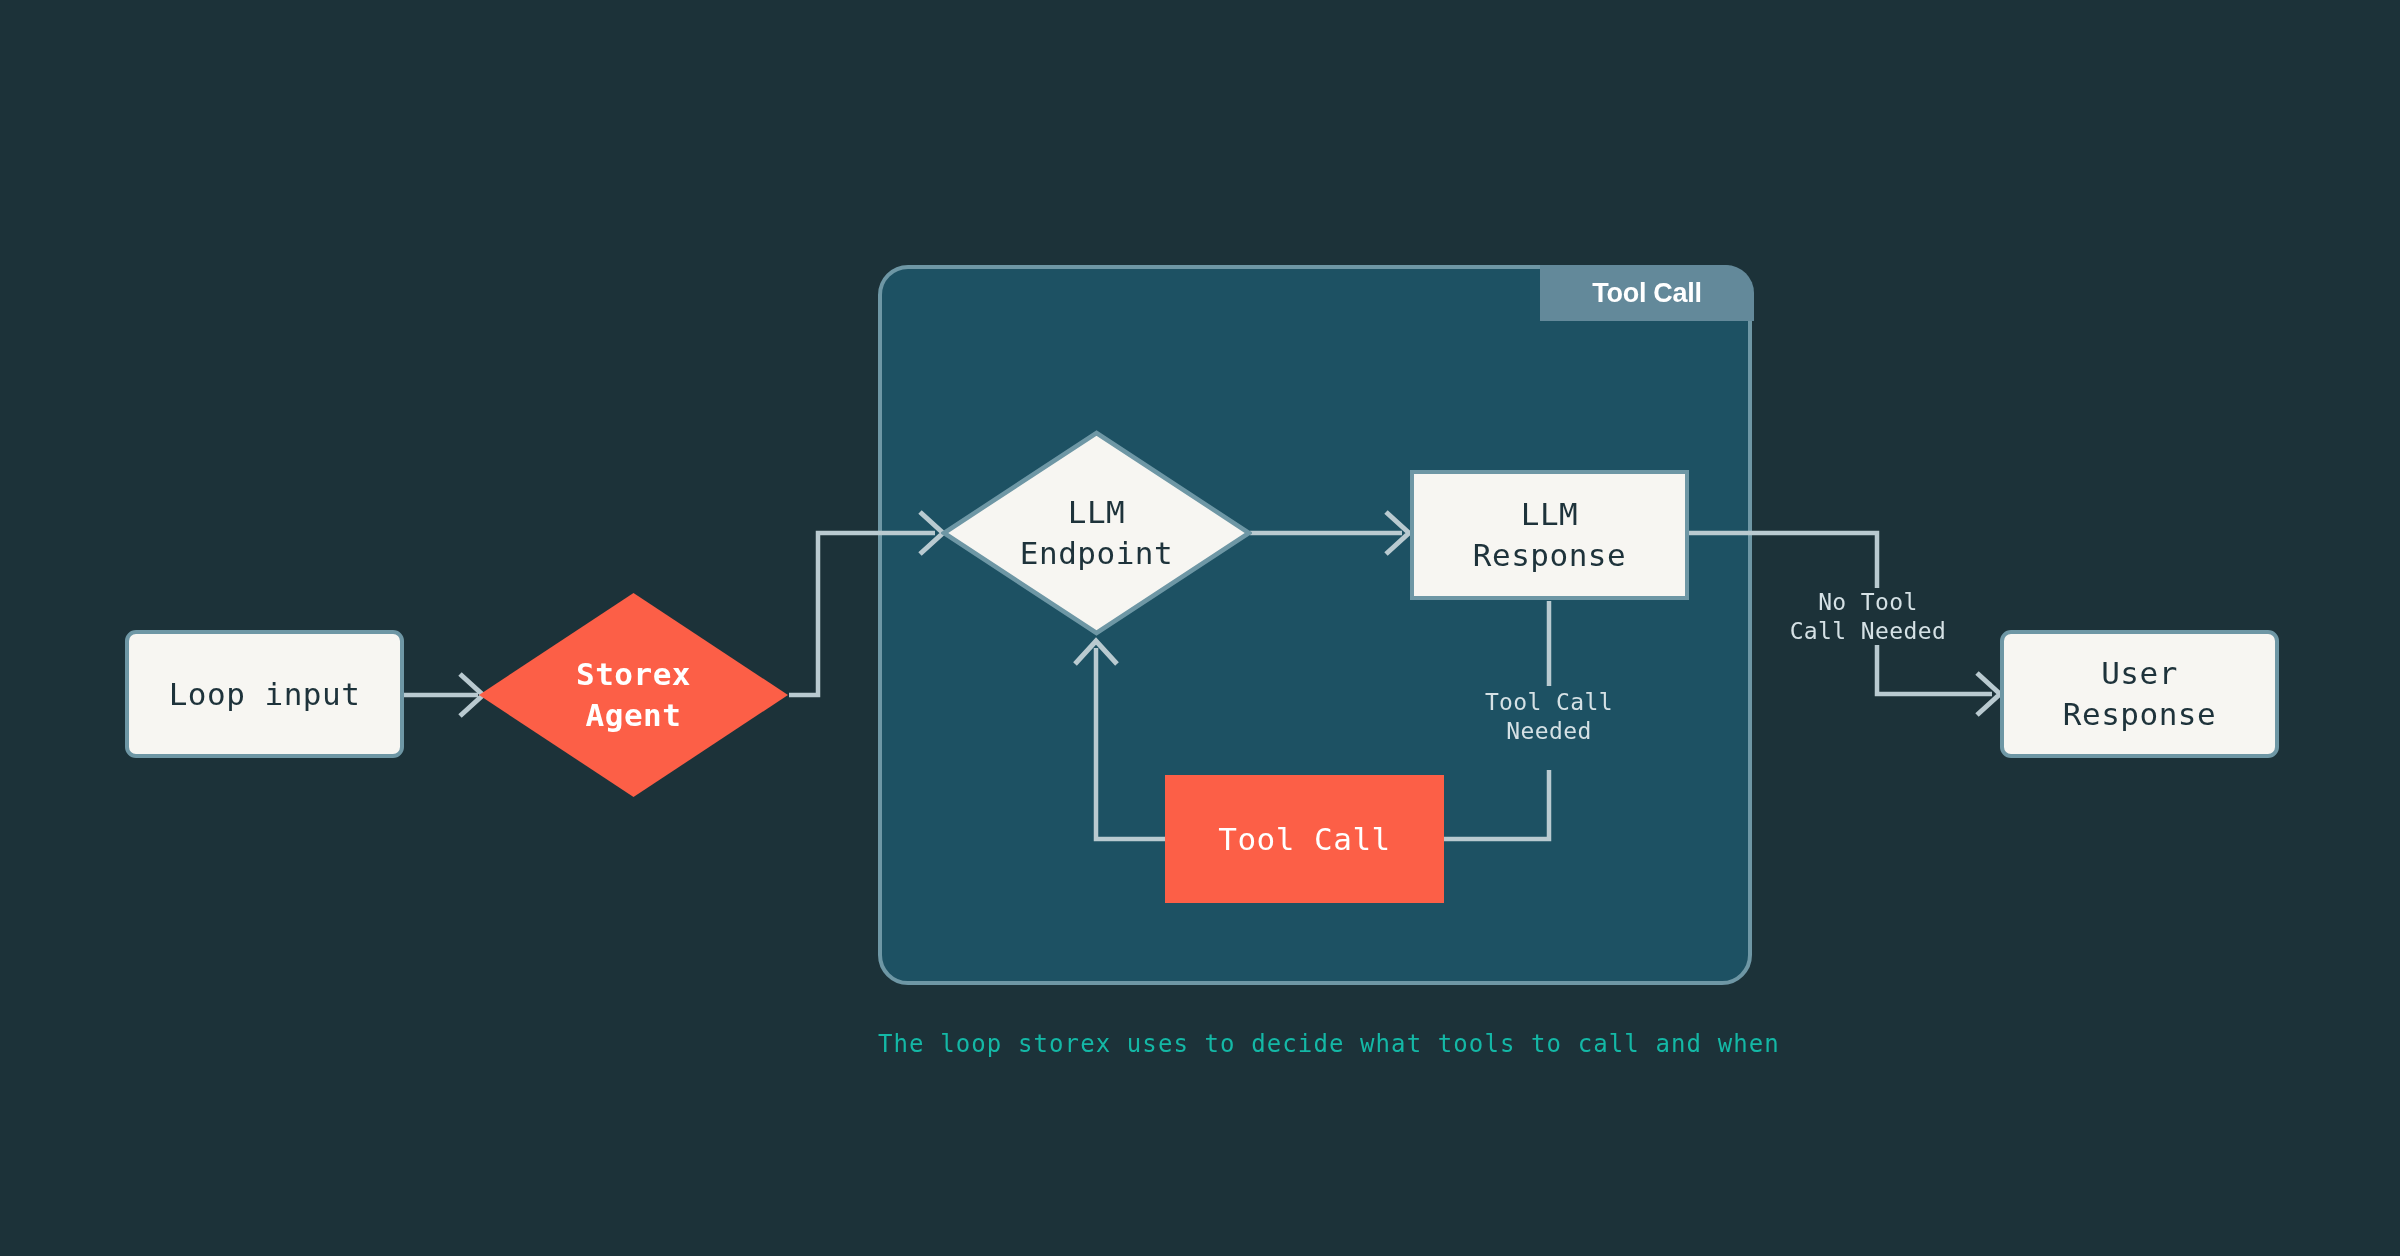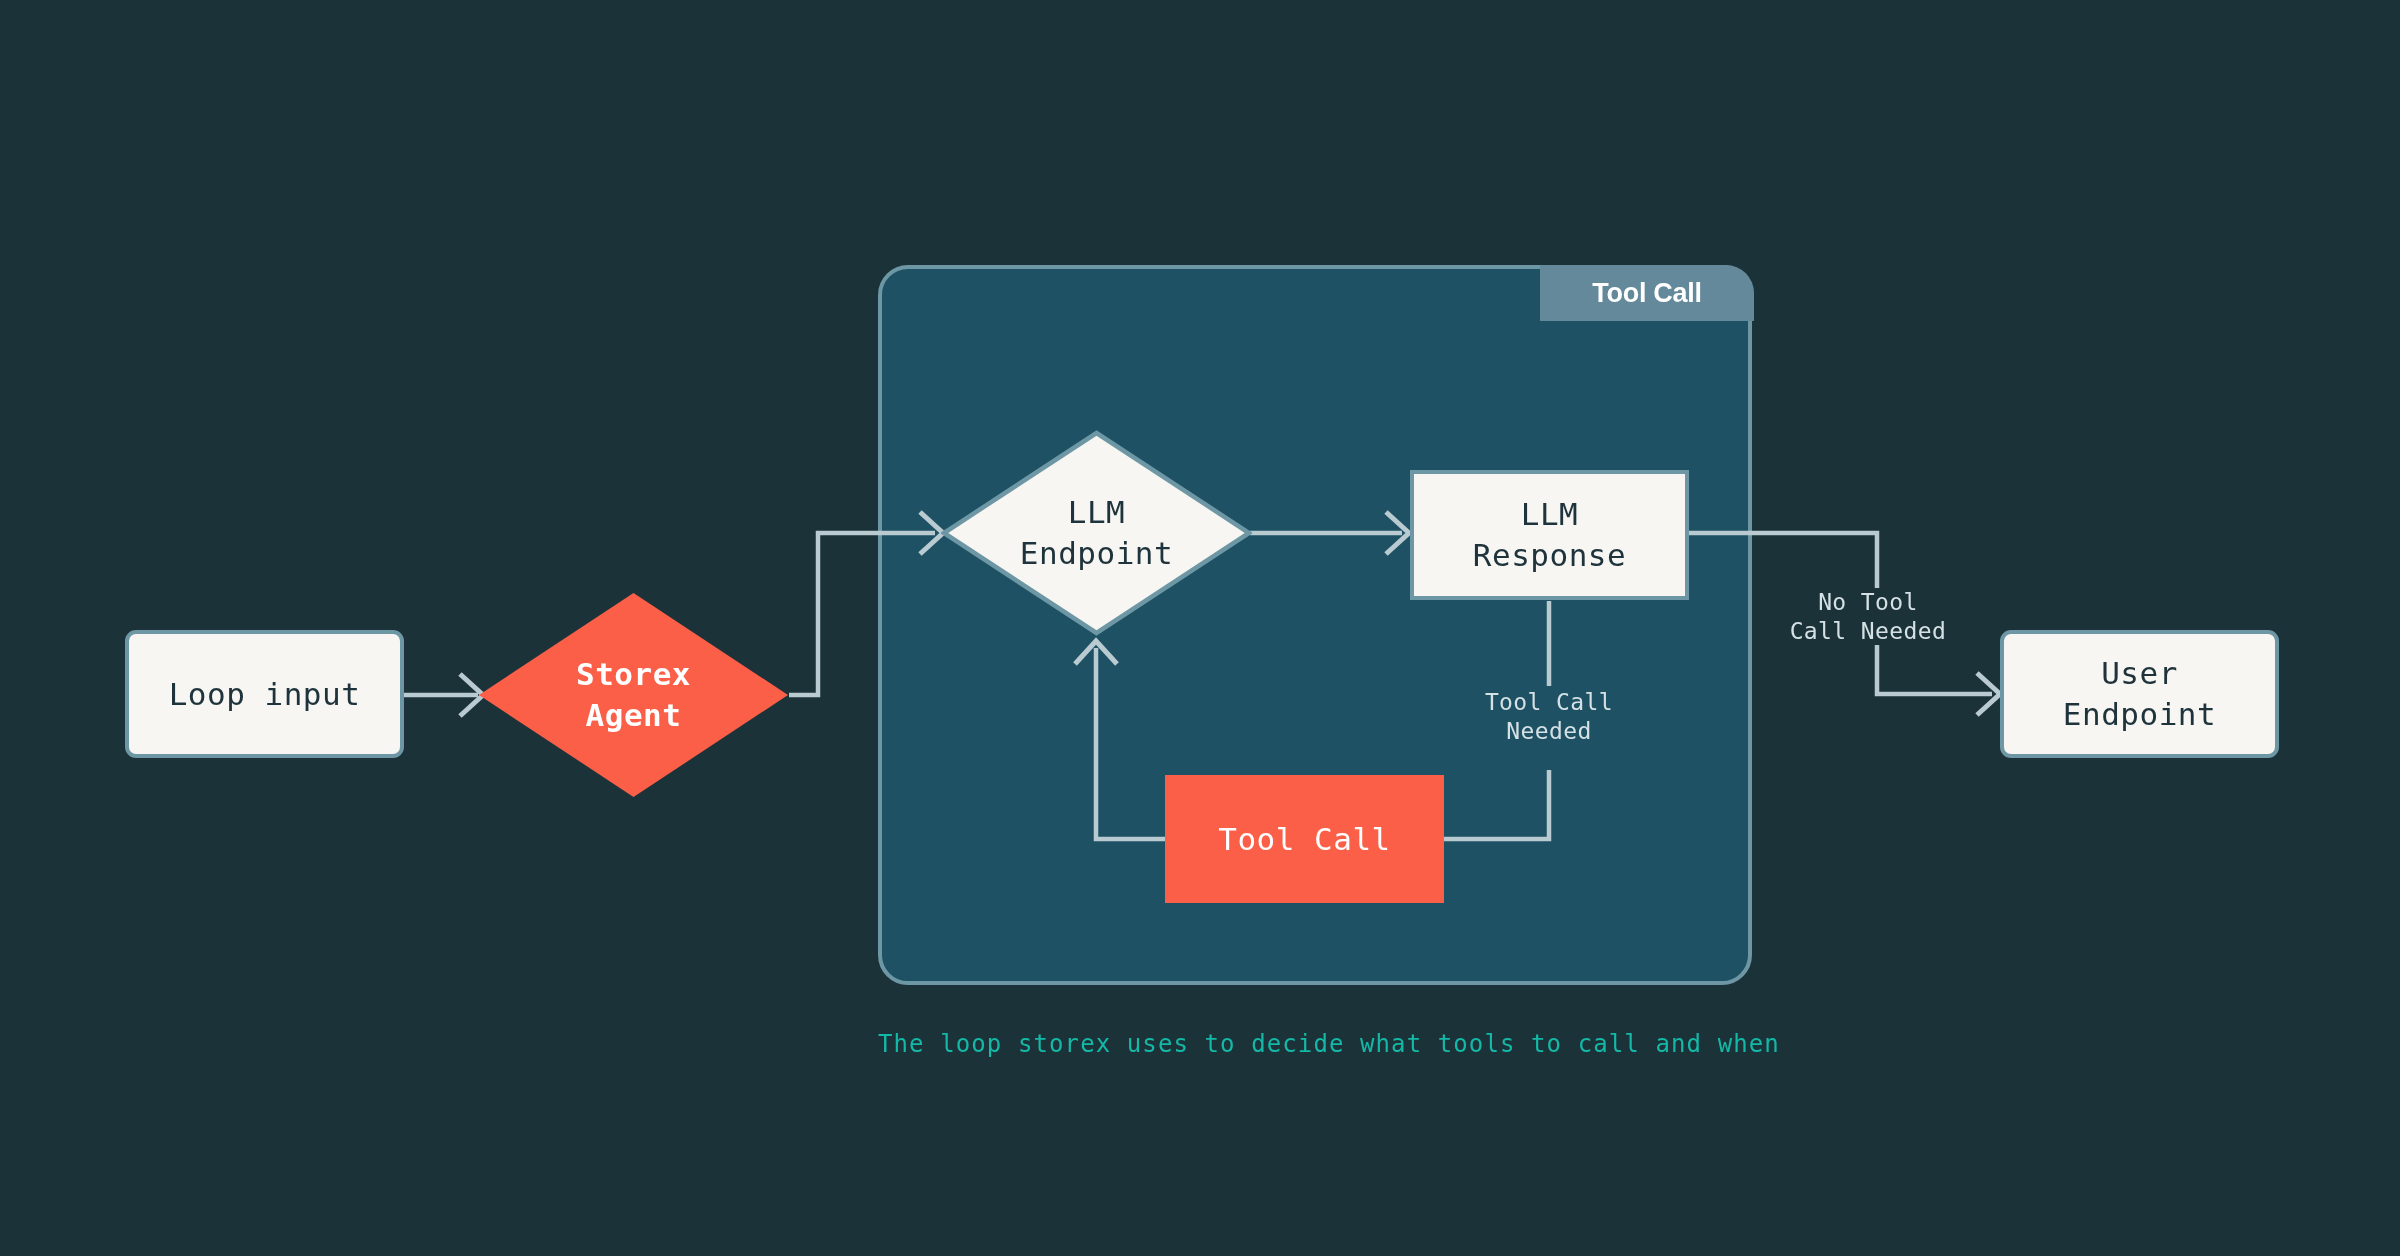--- a/index.html
+++ b/index.html
@@ -257,21 +257,21 @@
     <span class="node-label">LLM
 Response</span>
   </div>
 
   <div class="node-rect-accent" style="left:1165px; top:775px; width:279px; height:128px;">
     <span class="node-label">Tool Call</span>
   </div>
 
   <div class="node-rect" style="left:2000px; top:630px; width:279px; height:128px;">
     <span class="node-label">User
-Endpoint</span>
+Response</span>
   </div>
 
   <div class="edge-label" style="left:1449px; top:688px; width:200px;">Tool Call
 Needed</div>
 
   <div class="edge-label" style="left:1768px; top:588px; width:200px;">No Tool
 Call Needed</div>
 
   <div id="diagram-caption">The loop storex uses to decide what tools to call and when</div>
 

